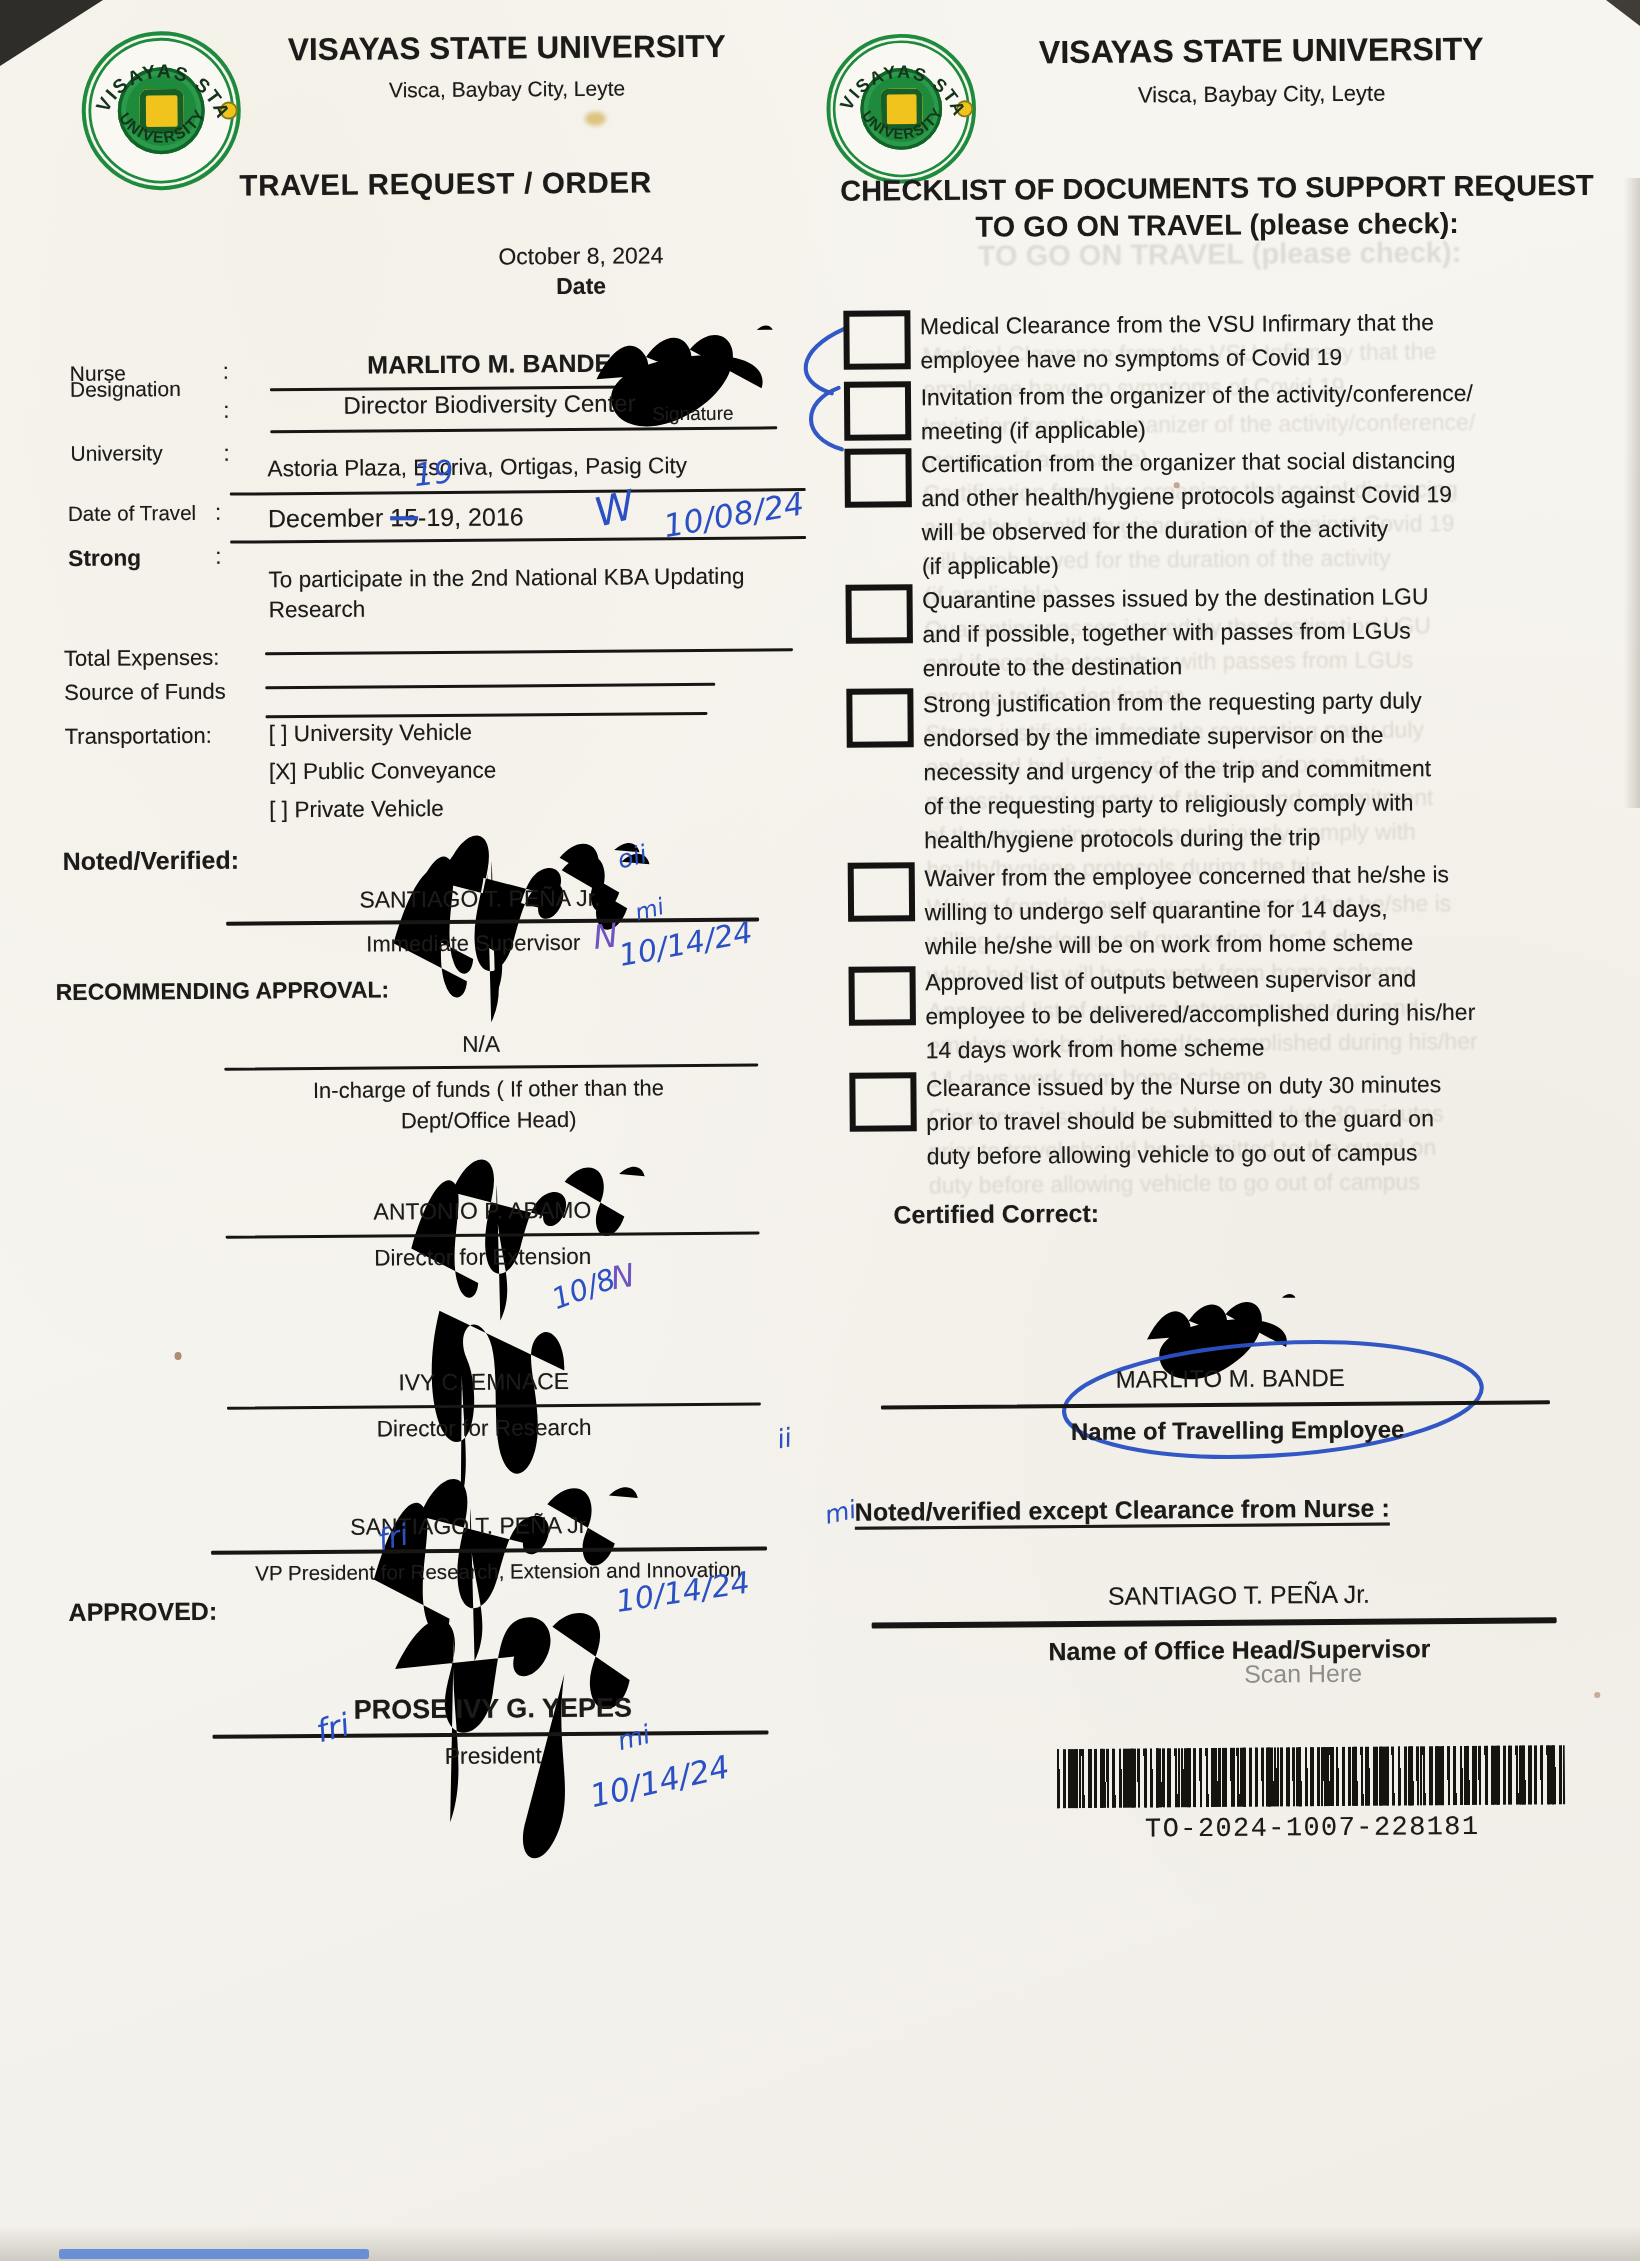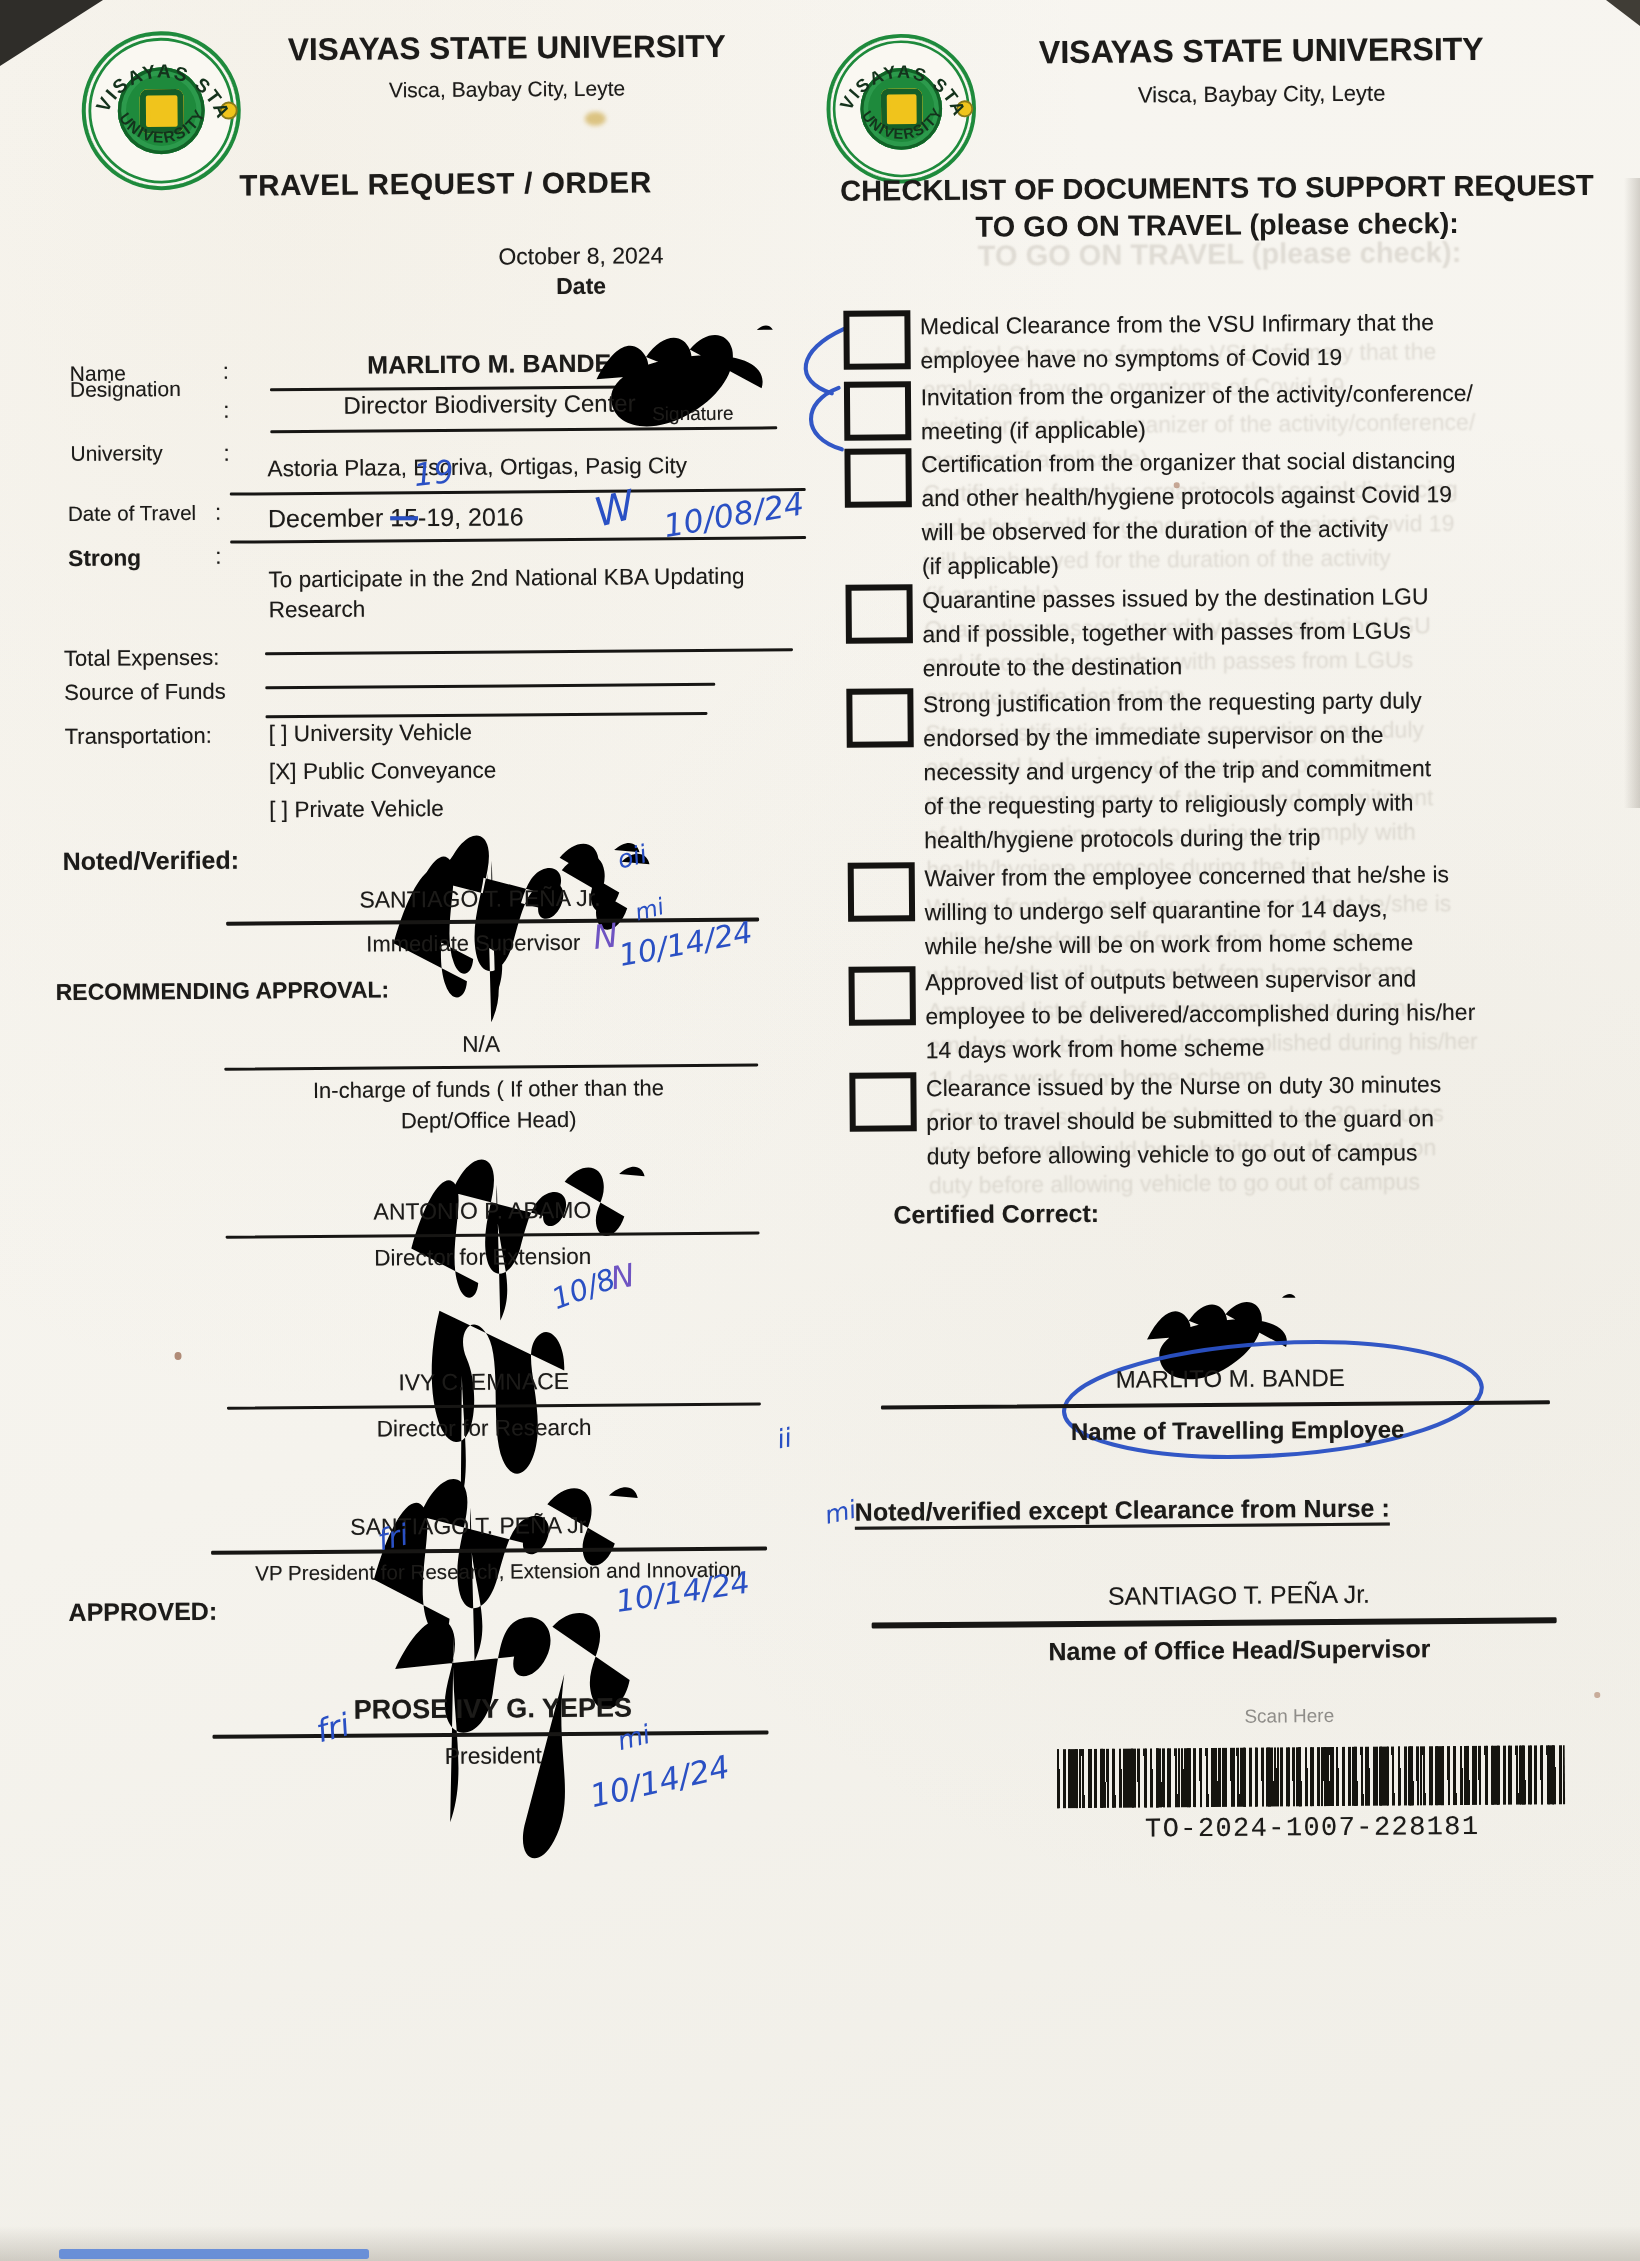--- a/index.html
+++ b/index.html
@@ -91,21 +91,21 @@
     </svg>
   </div>
 
   <div class="abs c b ink" style="left:260px;top:27px;width:507px;font-size:31.5px">VISAYAS STATE UNIVERSITY</div>
   <div class="abs c ink" style="left:260px;top:75px;width:507px;font-size:21px">Visca, Baybay City, Leyte</div>
   <div class="abs b ink" style="left:245px;top:164px;font-size:29.5px;letter-spacing:0.7px">TRAVEL REQUEST / ORDER</div>
 
   <div class="abs c ink" style="left:473px;top:241px;width:226px;font-size:23px">October 8, 2024</div>
   <div class="abs c ink" style="left:473px;top:271px;width:226px;font-size:23px;font-weight:600">Date</div>
 
-  <div class="abs ink" style="left:74px;top:356px;font-size:21px">Name</div>
+  <div class="abs ink" style="left:74px;top:356px;font-size:21px">Nurse</div>
   <div class="abs ink" style="left:227px;top:354px;font-size:22.6px">:</div>
   <div class="abs c b ink" style="left:274px;top:347px;width:439px;font-size:25px">MARLITO M. BANDE</div>
   <div class="hr" style="left:274px;top:384px;width:450px"></div>
 
   <svg class="sig" style="left:589px;top:307px;width:219px;height:147px" viewBox="0 0 300 200">
         <use href="#sigBande"></use>
       </svg>
 
   <div class="abs ink" style="left:74px;top:372px;font-size:21px">Designation</div>
   <div class="abs ink" style="left:227px;top:393px;font-size:22.6px">:</div>
@@ -300,21 +300,21 @@
       </svg>
   <div class="abs c ink" style="left:1069px;top:1368px;width:315px;font-size:24px">MARLITO M. BANDE</div>
   <div class="hr" style="left:877px;top:1406px;width:669px;height:4.1px"></div>
   <div class="abs c b ink" style="left:1028px;top:1420px;width:411px;font-size:24px">Name of Travelling Employee</div>
 
   <div class="abs b ink" style="left:850px;top:1498px;font-size:25px;text-decoration:underline;text-decoration-thickness:2.7px;text-underline-offset:5.5px">Noted/verified except Clearance from Nurse :</div>
   <div class="abs c ink" style="left:1028px;top:1584px;width:411px;font-size:25px">SANTIAGO T. PEÑA Jr.</div>
   <div class="hr" style="left:866px;top:1623px;width:685px;height:6.2px"></div>
   <div class="abs c b ink" style="left:1028px;top:1639px;width:411px;font-size:25px">Name of Office Head/Supervisor</div>
 
-  <div class="abs" style="left:1238px;top:1709px;font-size:19px;color:#8f8d89">Scan Here</div>
+  <div class="abs" style="left:1238px;top:1663px;font-size:25px;color:#8f8d89">Scan Here</div>
   <div class="barcode"></div>
   <div class="abs c mono ink" style="left:1096px;top:1817px;width:418px;font-size:27px;letter-spacing:1.4px">TO-2024-1007-228181</div>
 
   <div class="speck" style="left:591px;top:110px;width:20.6px;height:13.7px;background:rgba(198,156,44,.55);filter:blur(2.1px)"></div>
   <div class="speck" style="left:171px;top:1347px;width:6.9px;height:8.2px;background:rgba(130,70,40,.6)"></div>
   <div class="speck" style="left:1177px;top:485px;width:5.5px;height:5.5px;background:rgba(150,90,60,.5)"></div>
   <div class="speck" style="left:1588px;top:1698px;width:5.5px;height:5.5px;background:rgba(150,90,60,.45)"></div>
 </div>
 
   <div class="abs" style="left:0;top:0;width:103px;height:66px;background:#2f2d29;clip-path:polygon(0 0,100% 0,0 100%)"></div>

